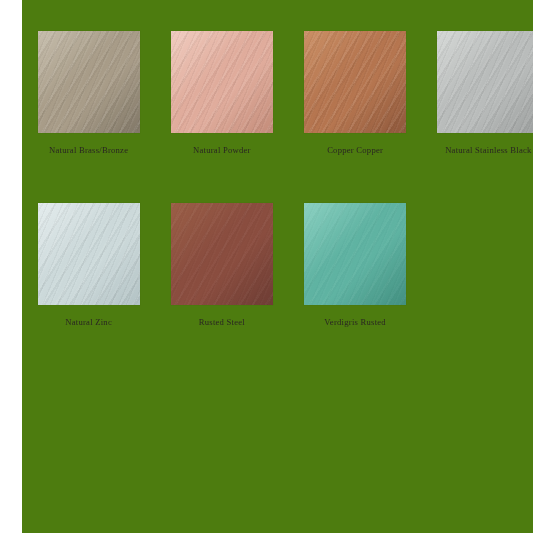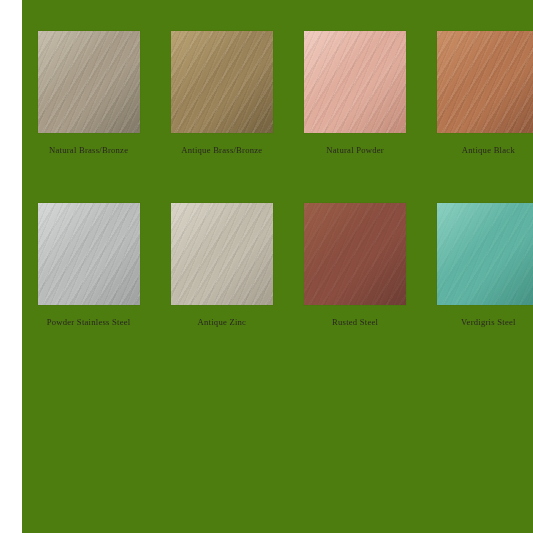--- a/index.html
+++ b/index.html
@@ -136,55 +136,49 @@
 
 <div class="swatch-board">
   <div class="swatch-grid" id="swatch-grid">
       <div class="swatch-cell">
         <div class="swatch-chip" style="background: rgb(168, 156, 136);">
           <div class="swatch-sheen" style="background: linear-gradient(135deg, rgb(201, 193, 176) 0%, rgb(168, 156, 136) 42%, rgb(168, 156, 136) 60%, rgb(125, 116, 100) 100%); mix-blend-mode: normal; opacity: 0.92;"></div>
         </div>
         <div class="swatch-label">Natural Brass/Bronze</div>
       </div>
       <div class="swatch-cell">
-        <div class="swatch-chip" style="background: rgb(155, 131, 89);">
-          <div class="swatch-sheen" style="background: linear-gradient(135deg, rgb(189, 166, 118) 0%, rgb(155, 131, 89) 42%, rgb(155, 131, 89) 60%, rgb(111, 93, 60) 100%); mix-blend-mode: normal; opacity: 0.92;"></div>
-        </div>
-        <div class="swatch-label">Antique Brass/Bronze</div>
-      </div>
-      <div class="swatch-cell">
         <div class="swatch-chip" style="background: rgb(224, 172, 156);">
           <div class="swatch-sheen" style="background: linear-gradient(135deg, rgb(242, 207, 195) 0%, rgb(224, 172, 156) 42%, rgb(224, 172, 156) 60%, rgb(192, 136, 117) 100%); mix-blend-mode: normal; opacity: 0.92;"></div>
         </div>
         <div class="swatch-label">Natural Powder</div>
       </div>
       <div class="swatch-cell">
         <div class="swatch-chip" style="background: rgb(181, 117, 79);">
           <div class="swatch-sheen" style="background: linear-gradient(135deg, rgb(205, 146, 104) 0%, rgb(181, 117, 79) 42%, rgb(181, 117, 79) 60%, rgb(138, 85, 58) 100%); mix-blend-mode: normal; opacity: 0.92;"></div>
         </div>
-        <div class="swatch-label">Antique Black</div>
+        <div class="swatch-label">Copper Copper</div>
       </div>
       <div class="swatch-cell">
         <div class="swatch-chip" style="background: rgb(185, 188, 187);">
           <div class="swatch-sheen" style="background: linear-gradient(135deg, rgb(216, 219, 217) 0%, rgb(185, 188, 187) 42%, rgb(185, 188, 187) 60%, rgb(154, 157, 156) 100%); mix-blend-mode: normal; opacity: 0.92;"></div>
         </div>
-        <div class="swatch-label">Powder Stainless Steel</div>
+        <div class="swatch-label">Natural Stainless Black</div>
       </div>
       <div class="swatch-cell">
-        <div class="swatch-chip" style="background: rgb(193, 187, 172);">
-          <div class="swatch-sheen" style="background: linear-gradient(135deg, rgb(220, 215, 202) 0%, rgb(193, 187, 172) 42%, rgb(193, 187, 172) 60%, rgb(163, 156, 141) 100%); mix-blend-mode: normal; opacity: 0.92;"></div>
+        <div class="swatch-chip" style="background: rgb(204, 217, 218);">
+          <div class="swatch-sheen" style="background: linear-gradient(135deg, rgb(230, 238, 239) 0%, rgb(204, 217, 218) 42%, rgb(204, 217, 218) 60%, rgb(176, 192, 194) 100%); mix-blend-mode: normal; opacity: 0.92;"></div>
         </div>
-        <div class="swatch-label">Antique Zinc</div>
+        <div class="swatch-label">Natural Zinc</div>
       </div>
       <div class="swatch-cell">
         <div class="swatch-chip mottled" style="background: rgb(138, 77, 63);">
           <div class="swatch-sheen" style="background: linear-gradient(135deg, rgb(156, 96, 71) 0%, rgb(138, 77, 63) 42%, rgb(138, 77, 63) 60%, rgb(107, 59, 51) 100%); mix-blend-mode: normal; opacity: 0.92;"></div>
         </div>
         <div class="swatch-label">Rusted Steel</div>
       </div>
       <div class="swatch-cell">
         <div class="swatch-chip mottled" style="background: rgb(95, 179, 162);">
           <div class="swatch-sheen" style="background: linear-gradient(135deg, rgb(143, 211, 196) 0%, rgb(95, 179, 162) 42%, rgb(95, 179, 162) 60%, rgb(63, 140, 125) 100%); mix-blend-mode: normal; opacity: 0.92;"></div>
         </div>
-        <div class="swatch-label">Verdigris Steel</div>
+        <div class="swatch-label">Verdigris Rusted</div>
       </div>
     </div>
 </div>
 
 </body></html>

